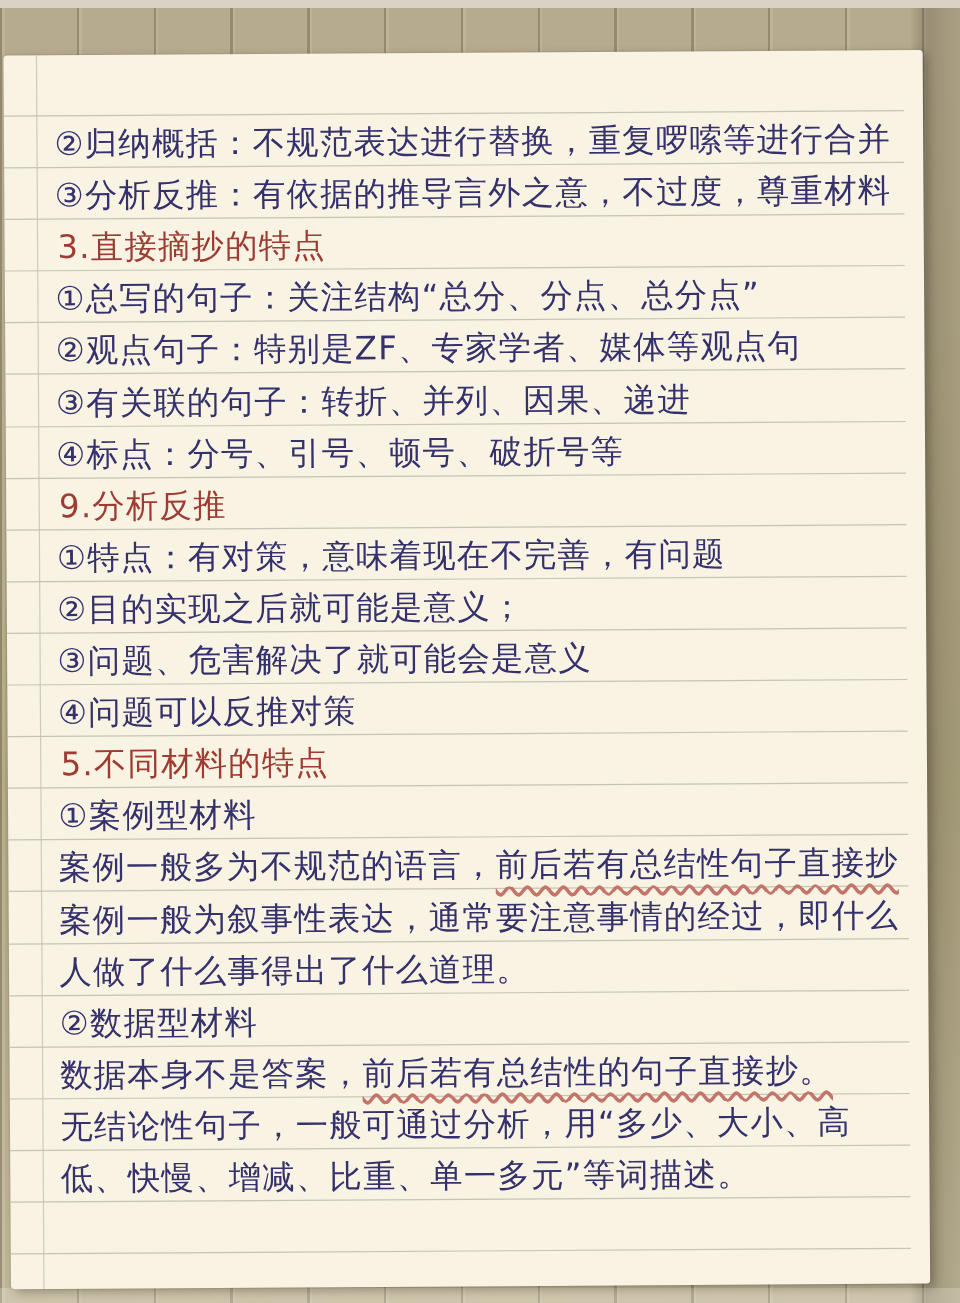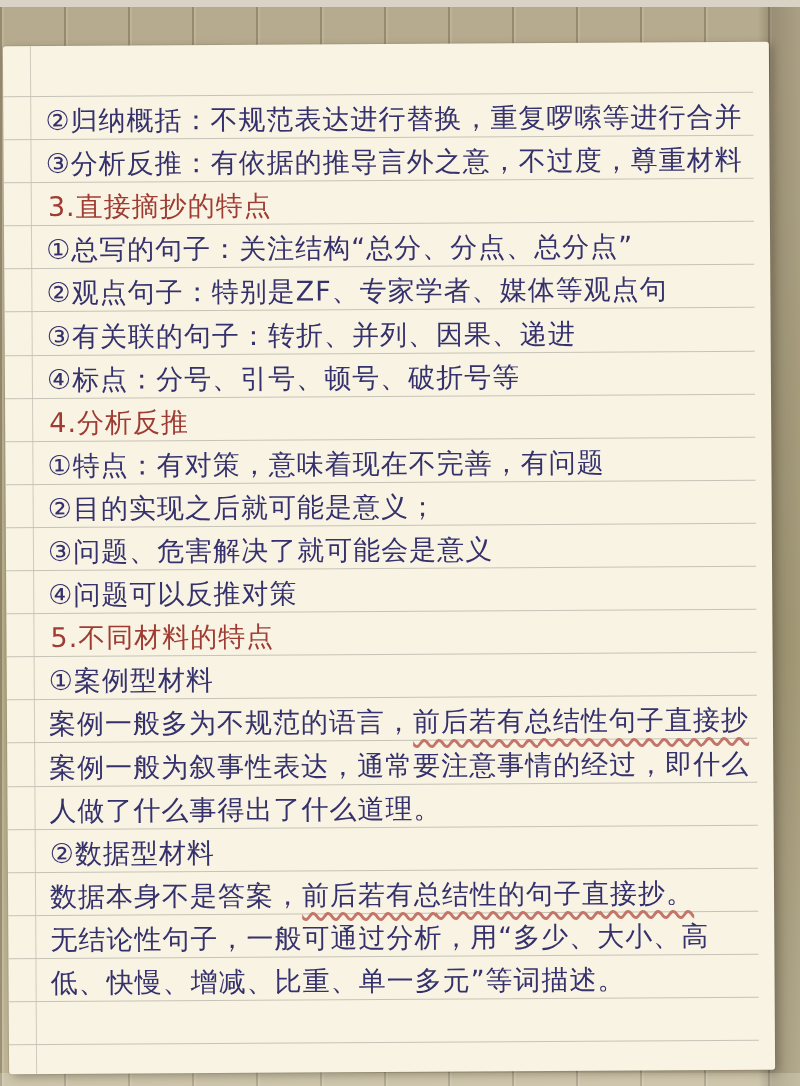--- a/index.html
+++ b/index.html
@@ -83,21 +83,21 @@
       <div class="row body">
         <span>②观点句子：特别是ZF、专家学者、媒体等观点句</span>
       </div>
       <div class="row body">
         <span>③有关联的句子：转折、并列、因果、递进</span>
       </div>
       <div class="row body">
         <span>④标点：分号、引号、顿号、破折号等</span>
       </div>
       <div class="row heading">
-        <span>4.分析反推</span>
+        <span>9.分析反推</span>
       </div>
       <div class="row body">
         <span>①特点：有对策，意味着现在不完善，有问题</span>
       </div>
       <div class="row body">
         <span>②目的实现之后就可能是意义；</span>
       </div>
       <div class="row body">
         <span>③问题、危害解决了就可能会是意义</span>
       </div>

